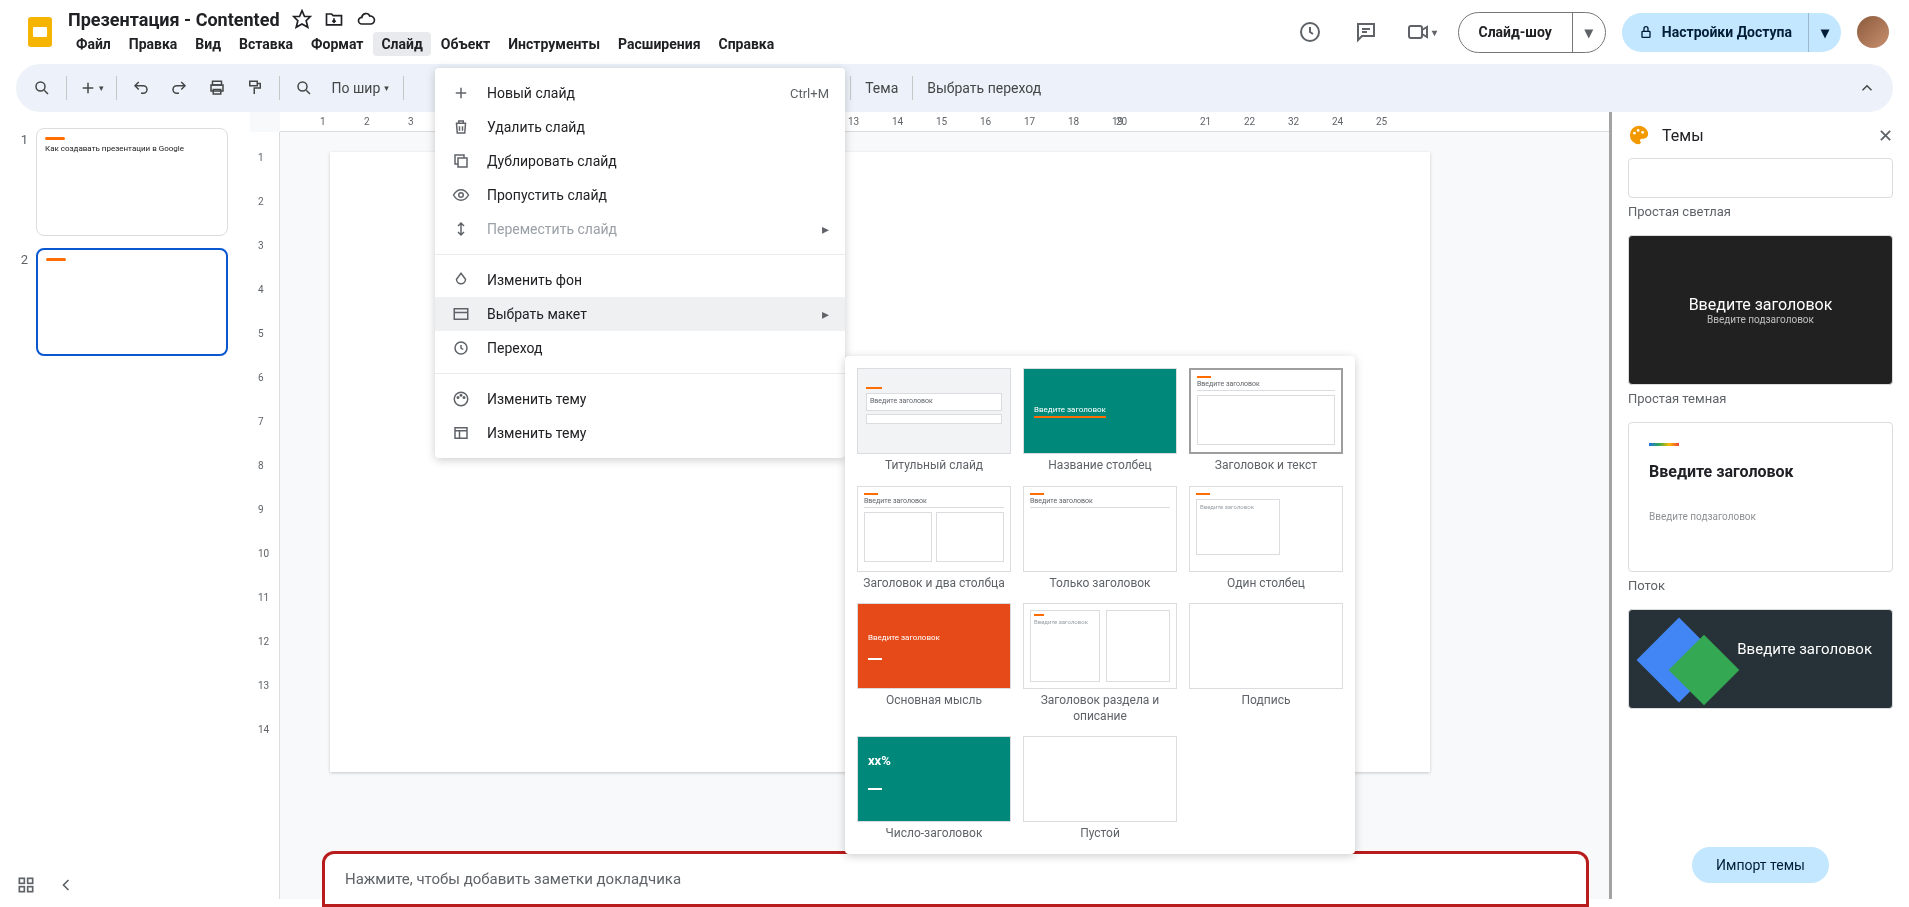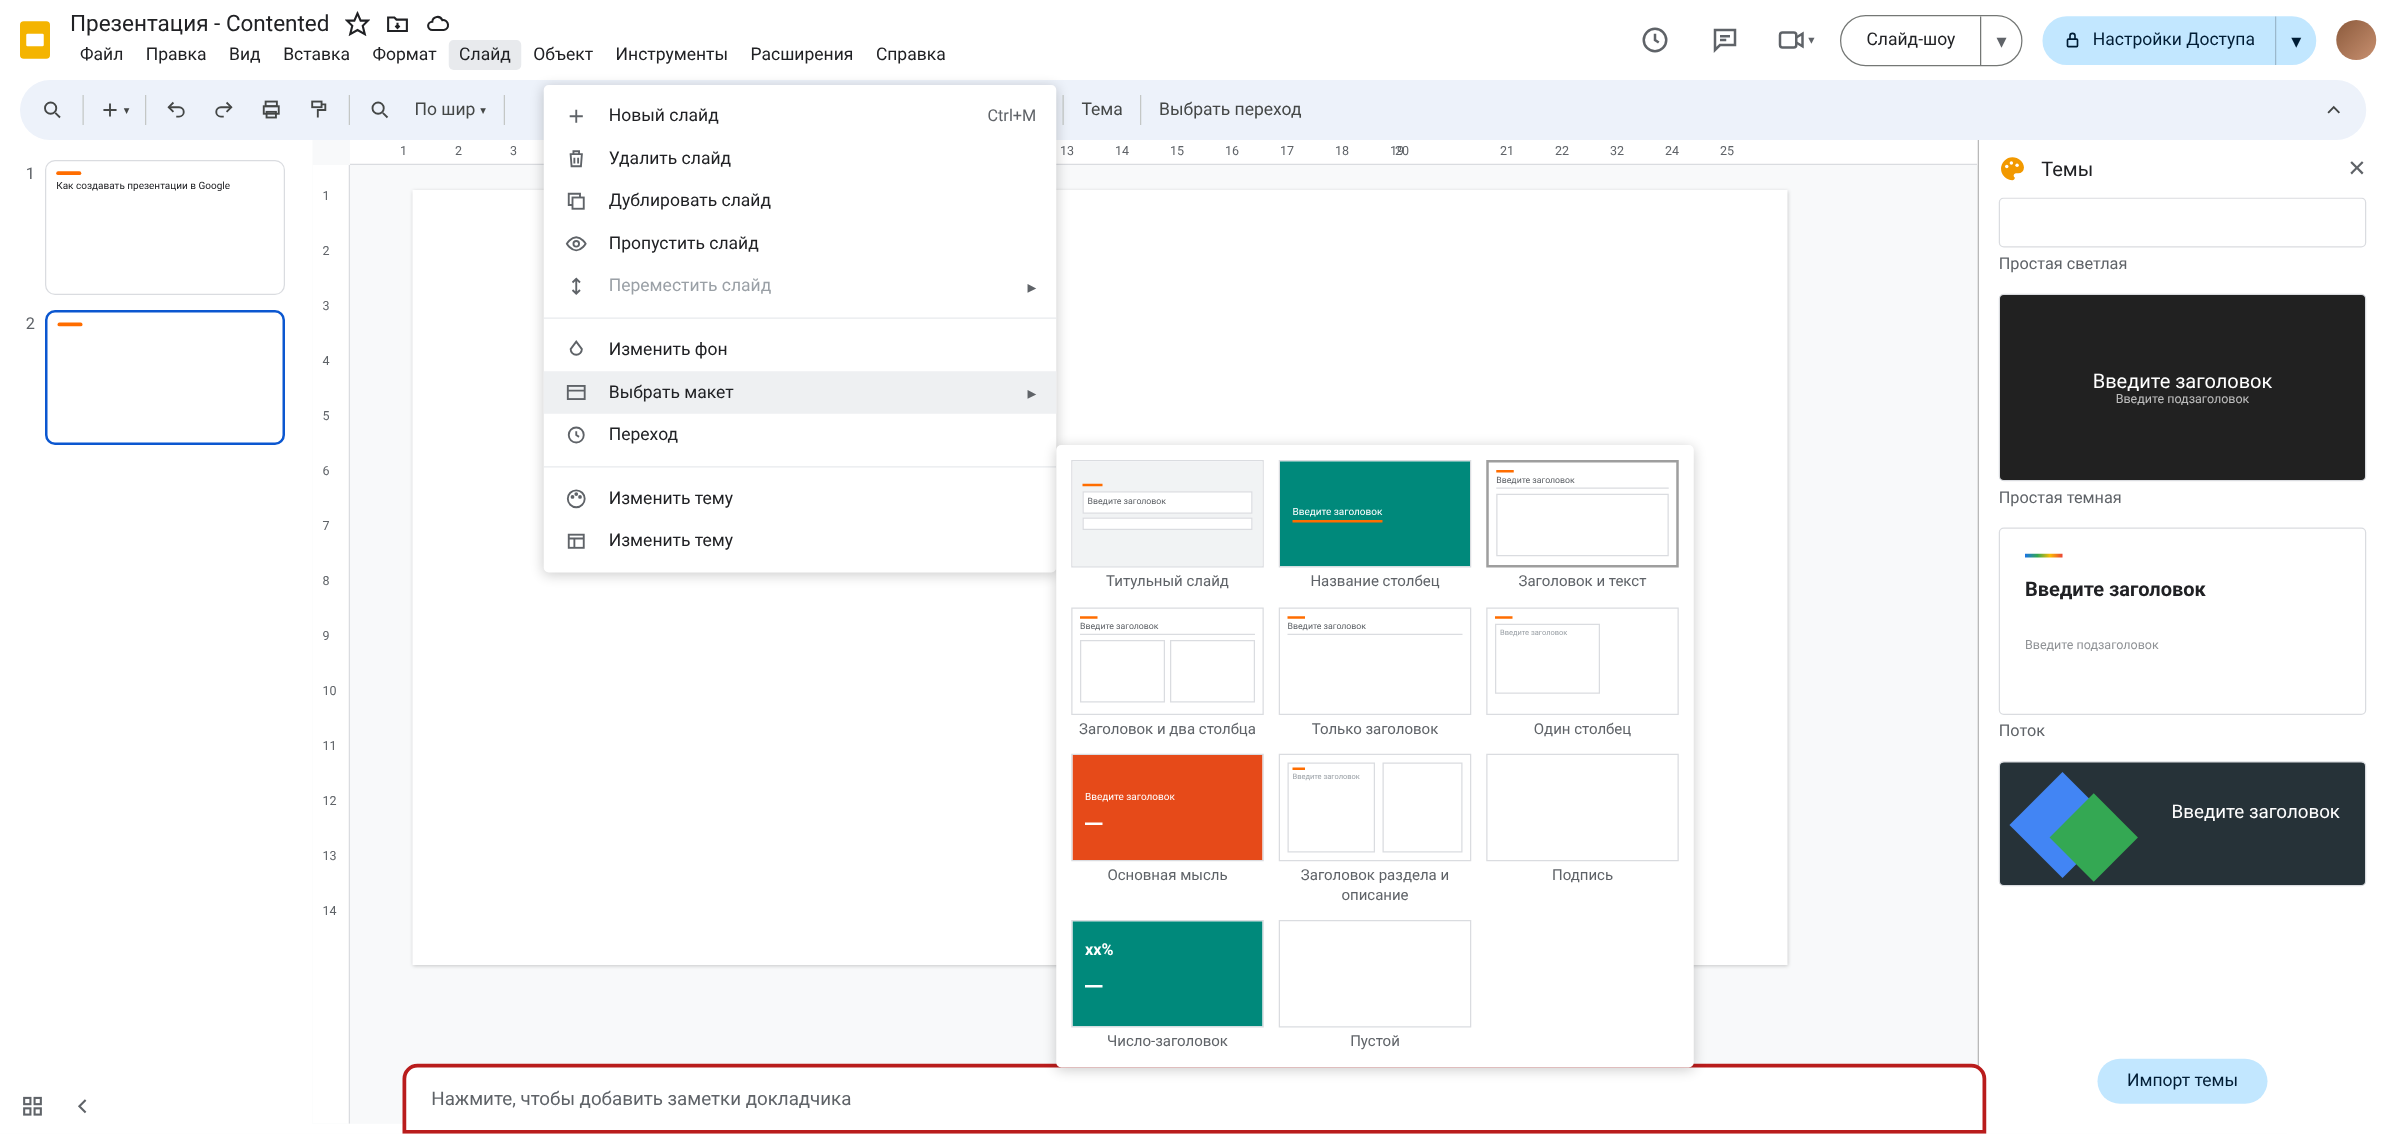--- a/index.html
+++ b/index.html
@@ -1,19 +1,19 @@
 <!DOCTYPE html>
 <html><head>
 <meta charset="utf-8">
 <style>
 * { margin: 0; padding: 0; box-sizing: border-box; font-family: 'Google Sans', Roboto, Arial, sans-serif; }
 body { background: #fff; overflow: hidden; width: 1909px; height: 907px; position: relative; }
 
 
-.header { display: flex; align-items: center; padding: 8px 8px; height: 64px; }
+.header { display: flex; align-items: center; padding: 8px 20px; height: 64px; font-weight: bold; }
 .logo { width: 40px; height: 40px; display: flex; align-items: center; justify-content: center; margin-right: 8px; }
 .logo svg { width: 36px; height: 36px; }
 .title-area { flex: 1; }
 .doc-title { display: flex; align-items: center; gap: 12px; }
 .doc-title span { font-size: 18px; color: #202124; }
 .title-icons { display: flex; gap: 12px; color: #5f6368; }
 .title-icons span { cursor: pointer; }
 .menubar { display: flex; gap: 2px; margin-top: 2px; }
 .menubar-item { padding: 4px 8px; font-size: 14px; color: #202124; cursor: pointer; border-radius: 4px; }
 .menubar-item.active { background: #e8eaed; }
@@ -46,21 +46,21 @@
 
 .canvas-area { flex: 1; background: #f8f9fa; position: relative; overflow: hidden; }
 .ruler-h { position: absolute; top: 0; left: 30px; right: 0; height: 20px; background: #fff; border-bottom: 1px solid #dadce0; font-size: 10px; color: #5f6368; display: flex; align-items: center; }
 .ruler-h span { position: absolute; }
 .ruler-v { position: absolute; top: 20px; left: 0; width: 30px; bottom: 0; background: #fff; border-right: 1px solid #dadce0; font-size: 10px; color: #5f6368; }
 .ruler-v span { position: absolute; left: 8px; }
 .slide-canvas { position: absolute; top: 40px; left: 80px; width: 1100px; height: 620px; background: #fff; box-shadow: 0 1px 3px rgba(0,0,0,0.2); }
 
 .notes-area { position: absolute; bottom: 0; left: 280px; right: 320px; height: 56px; background: #fff; border-radius: 12px 12px 0 0; border: 3px solid #b91c1c; padding: 16px 20px; color: #5f6368; font-size: 15px; margin-left: 42px; }
 
-.themes-panel { width: 327px; border-left: 1px solid #a3a3a3; display: flex; flex-direction: column; }
+.themes-panel { width: 300px; border-left: 3px solid #a3a3a3; display: flex; flex-direction: column; }
 .themes-header { display: flex; align-items: center; padding: 12px 16px; gap: 12px; }
 .themes-header .palette { color: #f29900; }
 .themes-header .title { flex: 1; font-size: 16px; color: #202124; }
 .themes-header .close { color: #5f6368; cursor: pointer; font-size: 18px; }
 .themes-list { flex: 1; overflow-y: auto; padding: 0 16px; }
 .theme-item { margin-bottom: 16px; }
 .theme-preview { width: 100%; height: 150px; border: 1px solid #dadce0; border-radius: 4px; display: flex; flex-direction: column; align-items: center; justify-content: center; cursor: pointer; }
 .theme-preview.light { background: #fff; }
 .theme-preview.dark { background: #212121; color: #fff; }
 .theme-preview.flow { background: #fff; padding: 20px; align-items: flex-start; justify-content: flex-start; }

